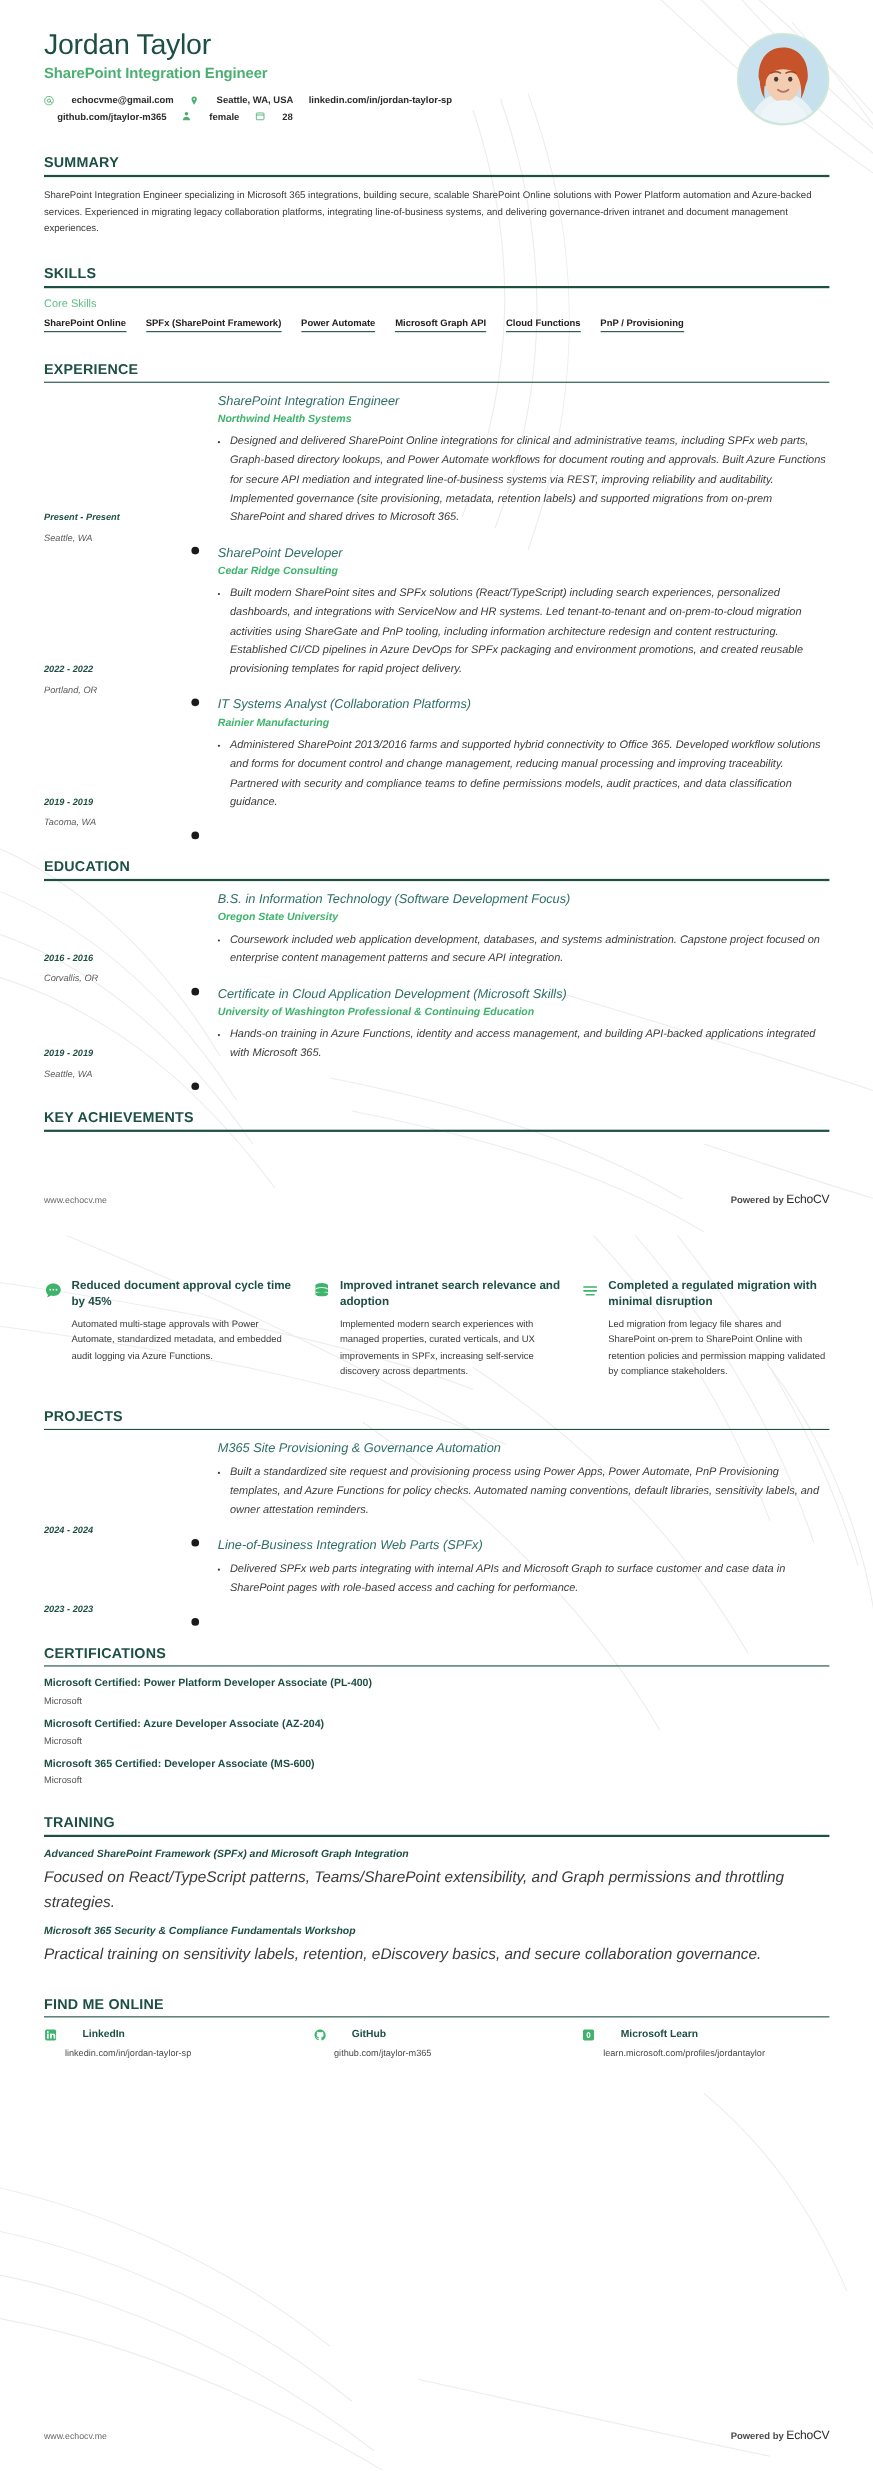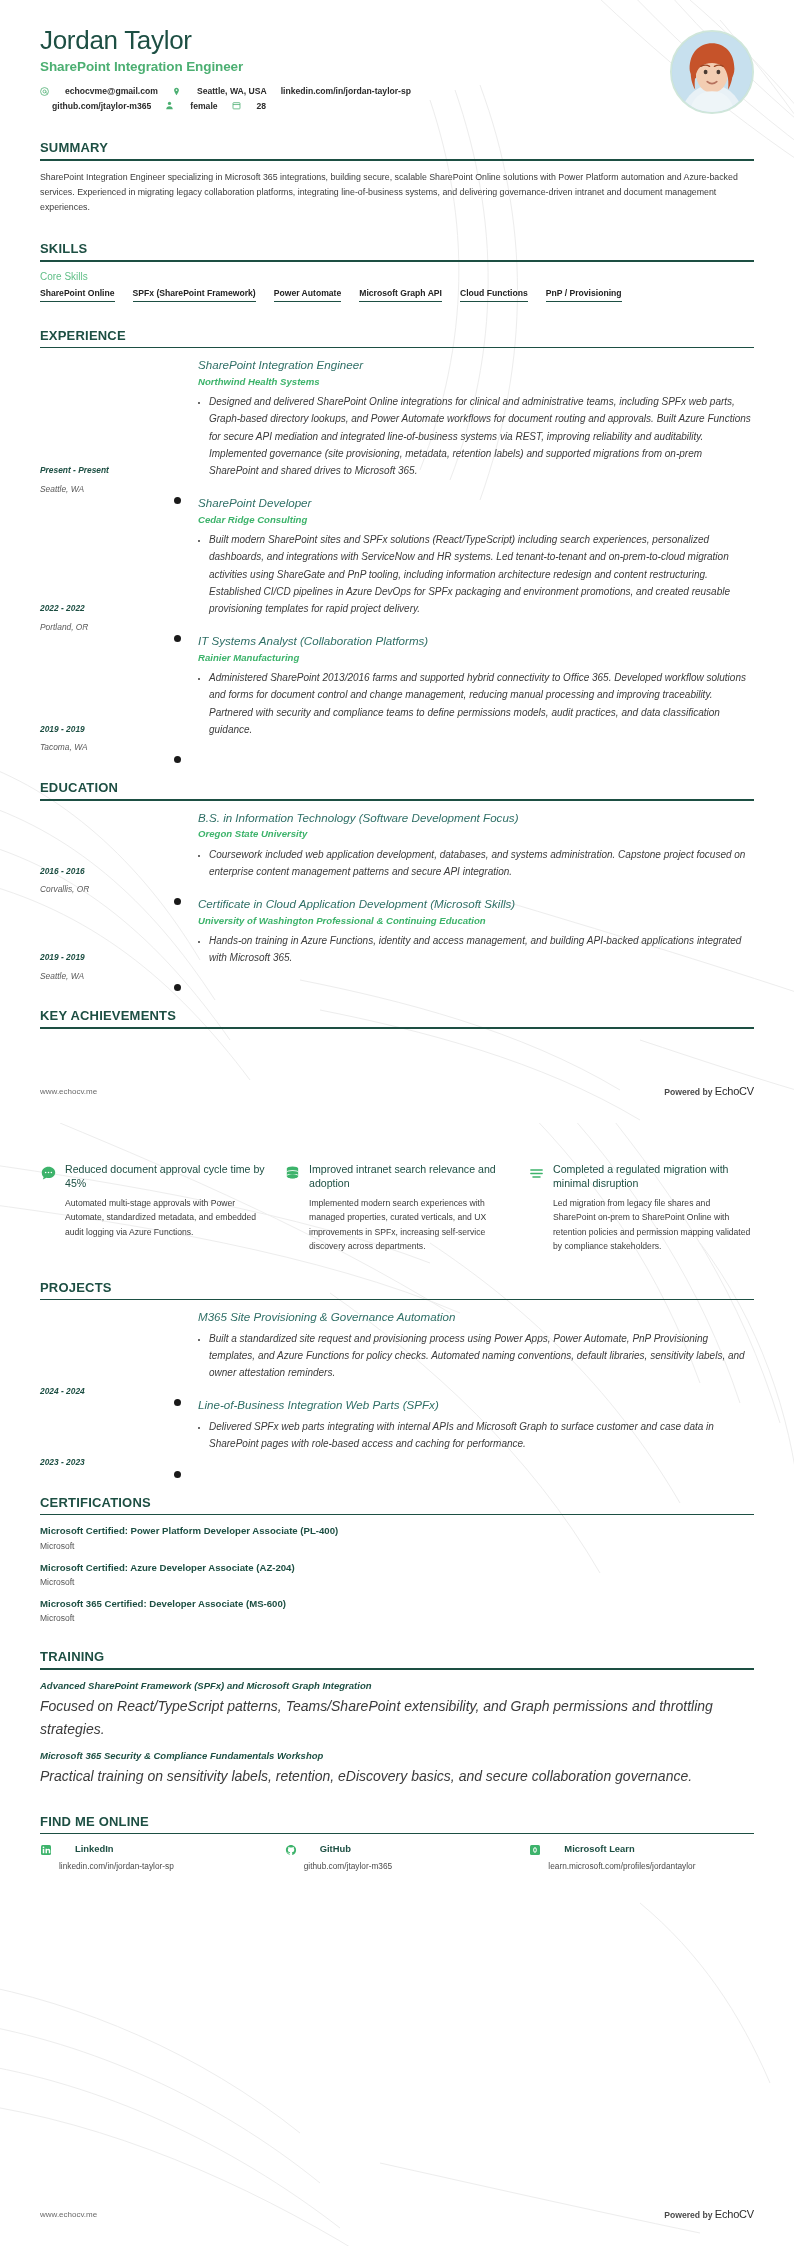--- a/index.html
+++ b/index.html
@@ -241,21 +241,21 @@
   }
   .ach-icon {
     width: 17px; height: 17px;
     flex: 0 0 17px;
     color: #3db36b;
     margin-top: 2px;
   }
   .ach-icon svg { width: 17px; height: 17px; display: block; }
   .ach-title {
     font-size: 10.6px;
-    font-weight: 400;
+    font-weight: 700;
     color: #1d4f43;
     line-height: 1.32;
   }
   .ach-desc {
     font-size: 8.6px;
     line-height: 1.68;
     color: #3b3b3b;
     margin-top: 5px;
   }
 

